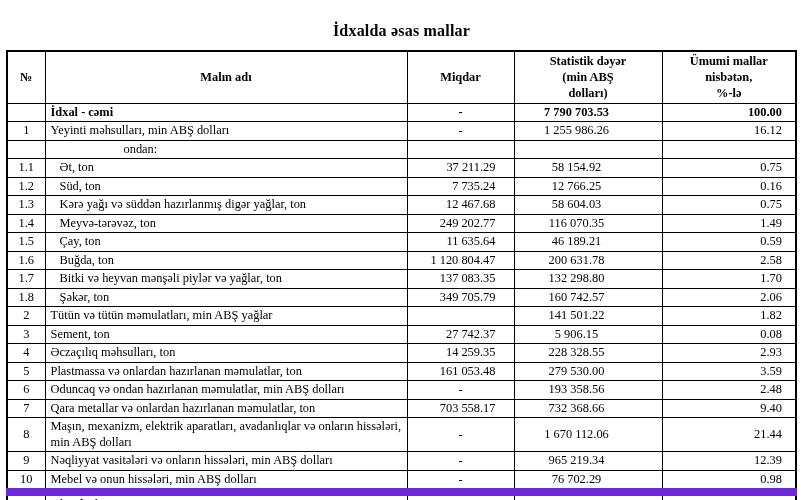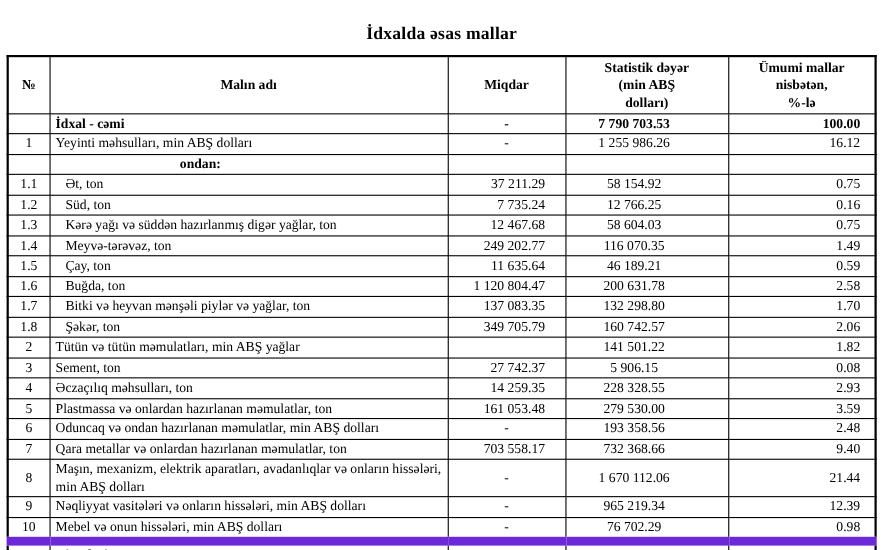--- a/index.html
+++ b/index.html
@@ -41,21 +41,21 @@
     white-space: pre-line;
   }
   tbody td {
     height: 18px;
     line-height: 1.25;
     vertical-align: middle;
   }
   .cell-num   { text-align: center; }
   .cell-name  { text-align: left; padding-left: 5px; }
   .cell-name.ind1 { padding-left: 14px; }
-  .cell-name.ind2 { padding-left: 118px; font-weight: bold; }
+  .cell-name.ind2 { padding-left: 78px; }
   .cell-qty   { text-align: right; padding-right: 18px; }
   .cell-val   { text-align: center; padding-right: 26px; }
   .cell-share { text-align: right; padding-right: 13px; }
   td.dash     { text-align: center; padding-right: 3px; }
   tr.bold td  { font-weight: bold; }
   tr.total td { border-top: 8px solid #6d28d9; text-decoration: underline; }
 </style>
 </head>
 <body>
 

